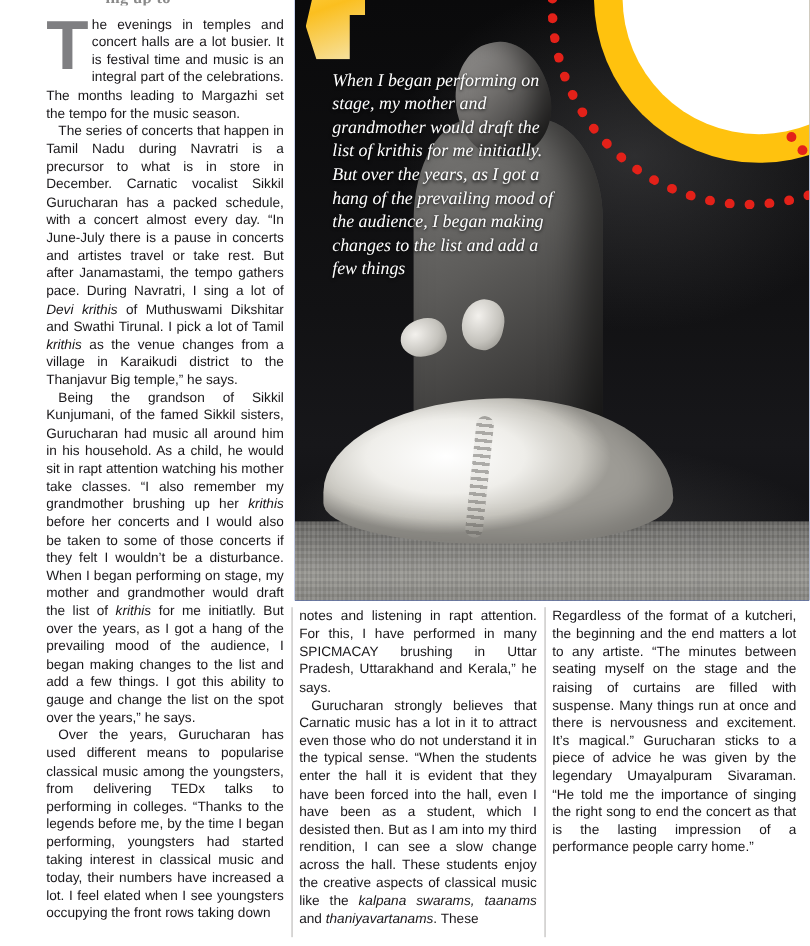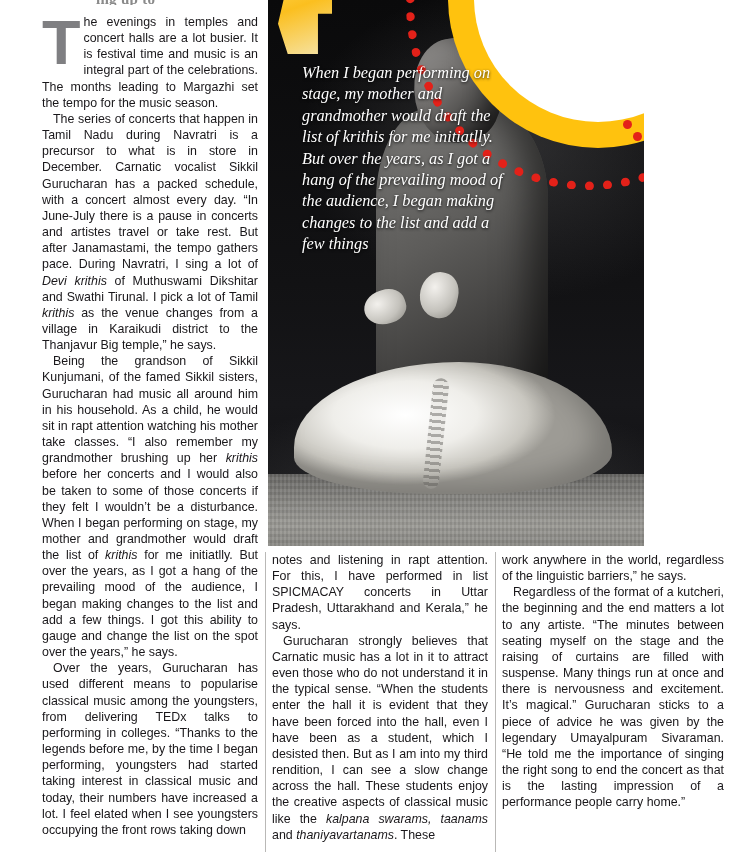--- a/index.html
+++ b/index.html
@@ -73,21 +73,21 @@
     color: #7f7f82;
     padding: 2px 3px 0 0;
     margin-top: 1px;
   }
 
   
   .hero {
     position: absolute;
     left: 268px;
     top: 0;
-    width: 376px;
+    width: 468px;
     height: 546px;
     background: #1d4ed8;
     overflow: hidden;
   }
   
   .hero .backdrop {
     position: absolute;
     inset: 0;
     background:
       radial-gradient(ellipse 300px 220px at 66% 26%, rgba(90,90,92,.42) 0%, rgba(25,25,27,0) 72%),
@@ -291,22 +291,21 @@
 
     <div class="quote-glyph"></div>
 
     <p class="pullquote">When I began performing on stage, my mother and grandmother would draft the list of krithis for me initiatlly. But over the years, as I got a hang of the prevailing mood of the audience, I began making changes to the list and add a few things</p>
   </div>
 
   <div class="rule rule-1"></div>
   <div class="rule rule-2"></div>
 
   <div class="col-mid">
-    <p class="body-text">notes and listening in rapt attention. For this, I have performed in list SPICMACAY concerts in Uttar Pradesh, Uttarakhand and Kerala,” he says.</p>
+    <p class="body-text">notes and listening in rapt attention. For this, I have performed in many SPICMACAY brushing in Uttar Pradesh, Uttarakhand and Kerala,” he says.</p>
     <p class="body-text"><span>Gurucharan strongly believes that Carnatic music has a lot in it to attract even those who do not understand it in the typical sense. “When the students enter the hall it is evident that they have been forced into the hall, even I have been as a student, which I desisted then. But as I am into my third rendition, I can see a slow change across the hall. These students enjoy the creative aspects of classical music like the </span><i>kalpana swarams, taanams</i><span> and </span><i>thaniyavartanams</i><span>. These</span></p>
   </div>
 
   <div class="col-right">
-    <p class="body-text">work anywhere in the world, regardless of the linguistic barriers,” he says.</p>
     <p class="body-text">Regardless of the format of a kutcheri, the beginning and the end matters a lot to any artiste. “The minutes between seating myself on the stage and the raising of curtains are filled with suspense. Many things run at once and there is nervousness and excitement. It’s magical.” Gurucharan sticks to a piece of advice he was given by the legendary Umayalpuram Sivaraman. “He told me the importance of singing the right song to end the concert as that is the lasting impression of a performance people carry home.”</p>
   </div>
 
 </div>
 
 </body></html>

